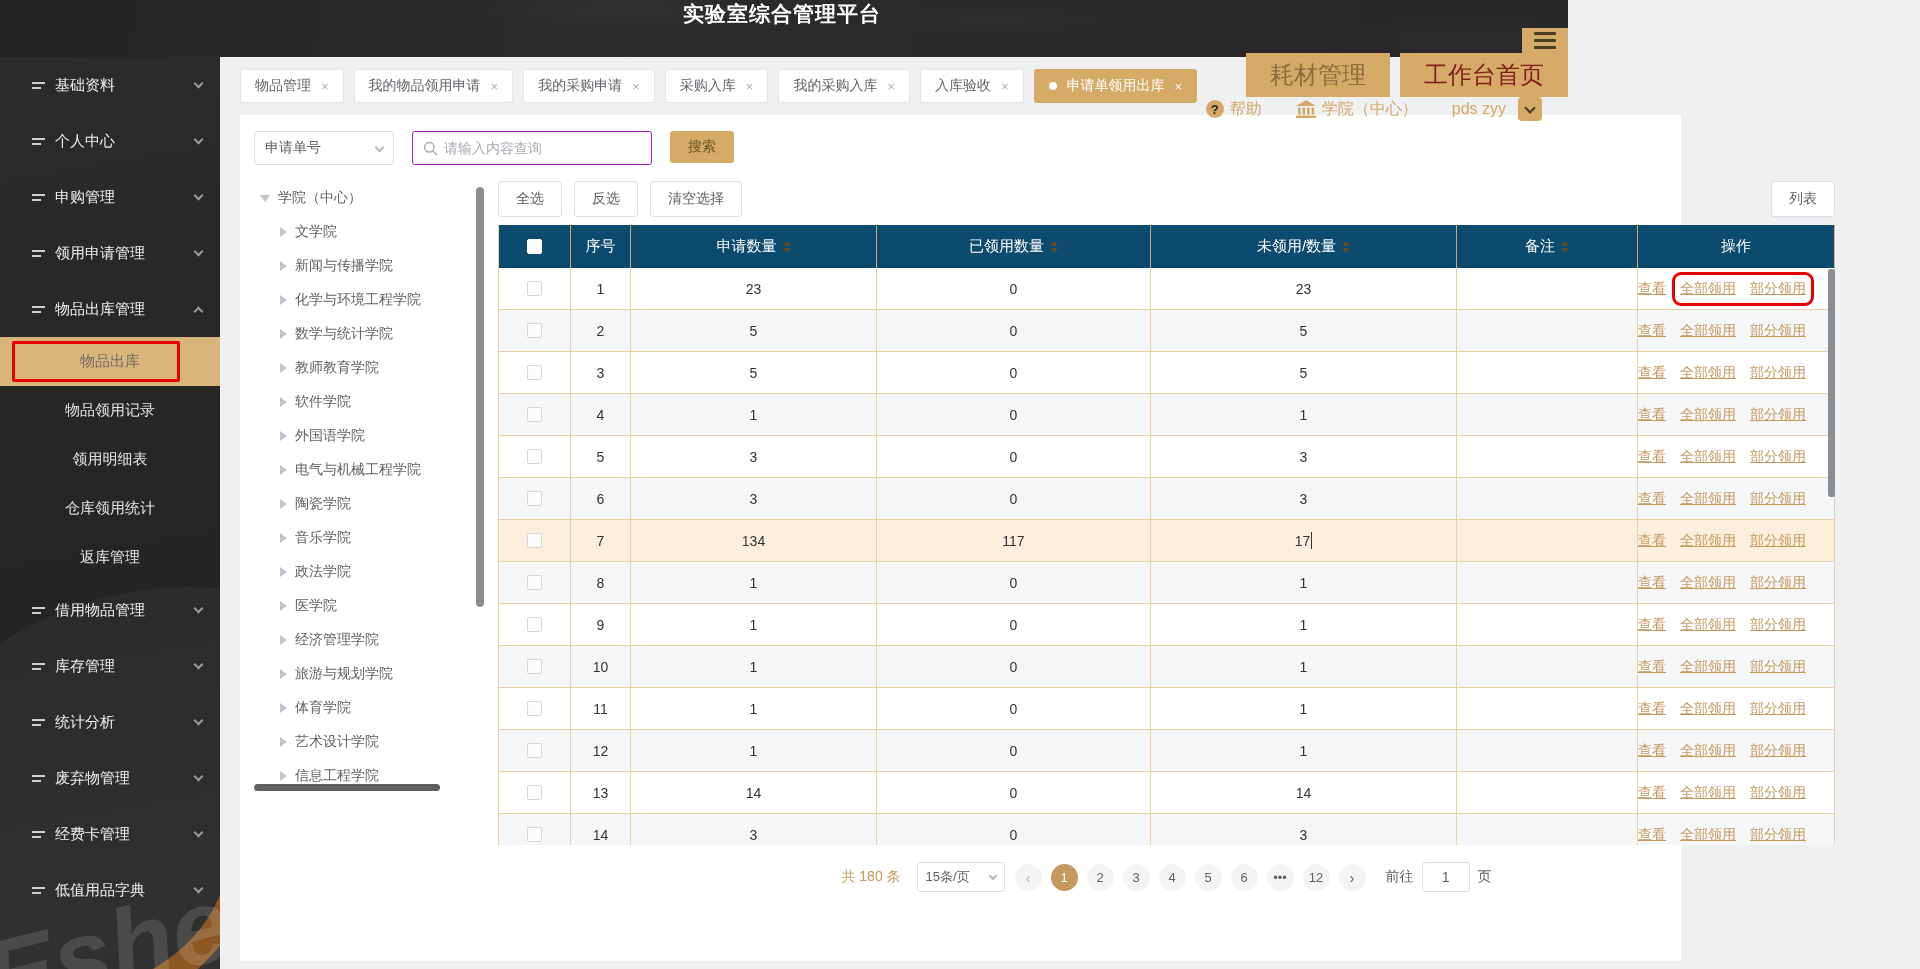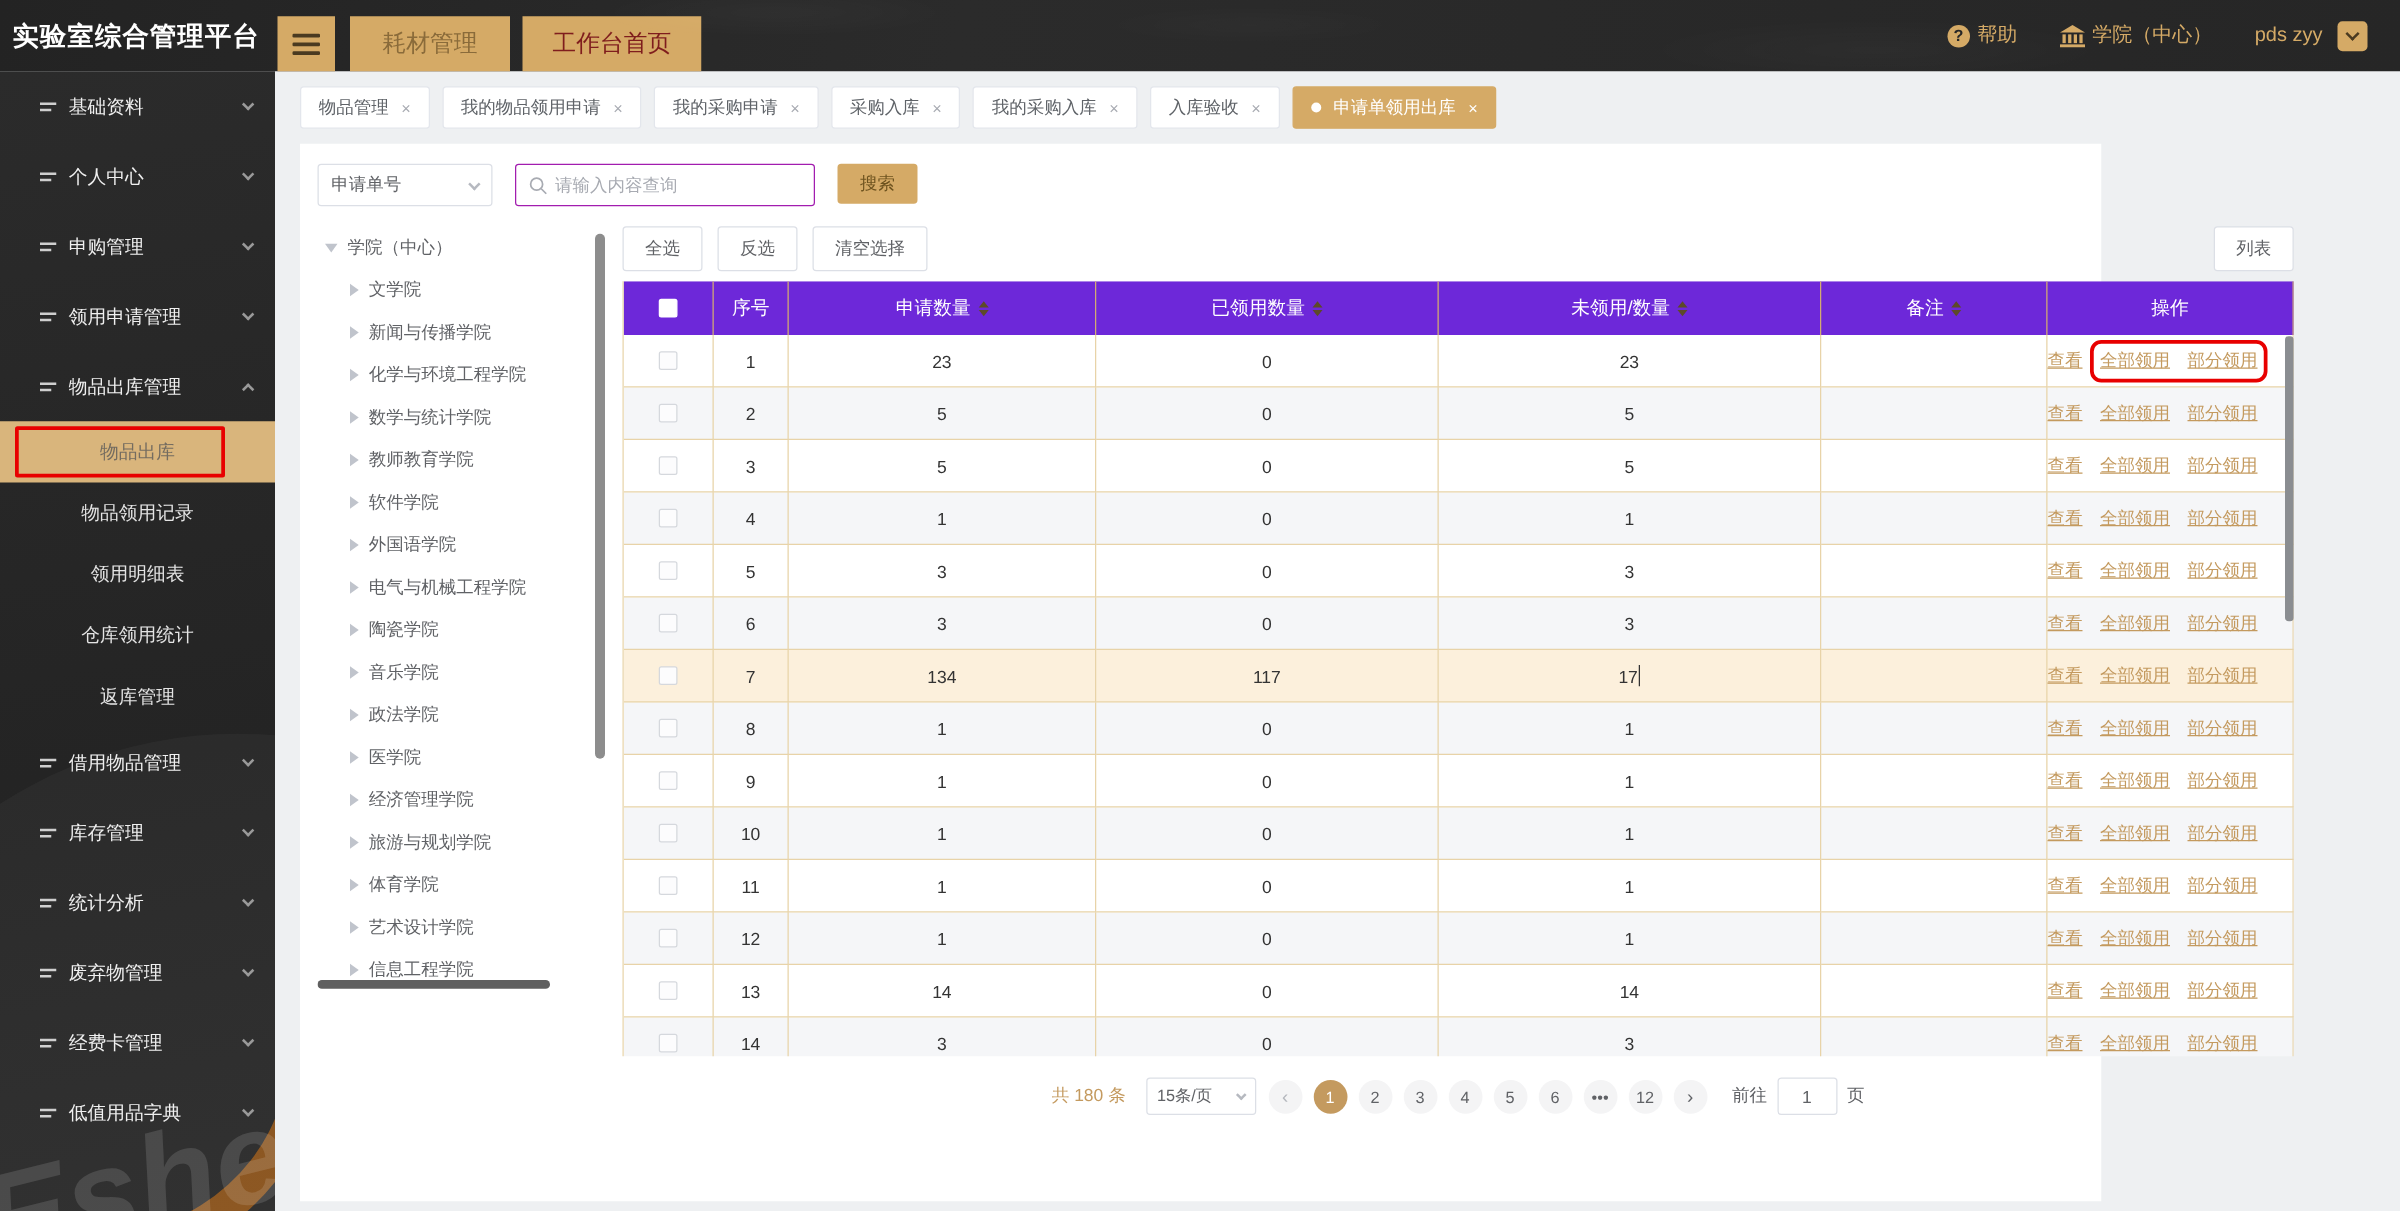--- a/index.html
+++ b/index.html
@@ -1,36 +1,36 @@
 <!DOCTYPE html>
 <html><head>
 <meta charset="utf-8">
 <style>
   * { margin:0; padding:0; box-sizing:border-box; }
   html,body { width:1920px; height:969px; overflow:hidden;
     font-family:"Liberation Sans","DejaVu Sans",sans-serif; background:#eef0f2; }
 
   
-  .top-header { position:absolute; left:0; top:0; width:1920px; height:57px;
+  .top-header { position:absolute; left:0; top:0; width:1568px; height:57px;
     background:linear-gradient(100deg,#232323,#2b2b2b 40%,#262626);
-    display:flex; align-items:center; z-index:30; }
+    display:flex; align-items:center; z-index:30;flex-direction:column; }
   .top-header::before { content:""; position:absolute; inset:0; opacity:.5; pointer-events:none;
     background:
       radial-gradient(220px 30px at 620px 10px, rgba(255,255,255,.06), transparent 70%),
       radial-gradient(300px 40px at 1500px 40px, rgba(255,255,255,.05), transparent 70%),
       radial-gradient(200px 25px at 1000px 20px, rgba(255,255,255,.04), transparent 70%); }
   .app-title { width:222px; padding-left:10px; color:#fff; font-size:21px; font-weight:bold;
     letter-spacing:1px; white-space:nowrap; }
   .burger-box { width:46px; height:44px; background:#d5aa66; align-self:flex-end;
     display:flex; align-items:center; justify-content:center; cursor:pointer; }
   .burger-box .bars { width:22px; }
   .burger-box .bars i { display:block; height:3px; background:#4a3a20; margin:4px 0; border-radius:1px; }
   .hnav { display:flex; gap:10px; margin-left:12px; align-self:flex-end; }
   .hnav-tab { height:44px; min-width:128px; padding:0 24px; background:#d5aa66;
-    display:flex; align-items:center; justify-content:center; font-size:19px; cursor:pointer; }
+    display:flex; align-items:center; justify-content:center; font-size:24px; cursor:pointer; }
   .hnav-tab.t1 { color:#8a6b3a; }
   .hnav-tab.t2 { color:#7f1d1d; }
   .hright { margin-left:auto; display:flex; align-items:center; gap:34px; padding-right:26px; position:relative; }
   .hitem { display:flex; align-items:center; gap:6px; color:#d5aa66; font-size:16px; cursor:pointer; }
   .q-icon { width:18px; height:18px; border-radius:50%; background:#d5aa66; color:#262626;
     font-size:13px; font-weight:bold; display:flex; align-items:center; justify-content:center; }
   .dd-box { width:24px; height:24px; background:#d5aa66; border-radius:4px; margin-left:6px;
     display:flex; align-items:center; justify-content:center; }
   .chev { width:8px; height:8px; border-right:2px solid #999; border-bottom:2px solid #999;
     transform:rotate(45deg); margin-top:-3px; }
@@ -102,21 +102,21 @@
   .rsec { flex:1; margin-left:12px; display:flex; flex-direction:column; }
   .toolbar { display:flex; gap:12px; align-items:center; }
   .btn-w { height:36px; padding:0 17px; background:#fff; border:1px solid #dcdfe6; border-radius:3px;
     color:#606266; font-size:14px; cursor:pointer; font-family:inherit; }
   .btn-list { margin-left:auto; }
 
   
   .tbl { margin-top:8px; height:620px; overflow:hidden; position:relative;
     border-left:1px solid #e8d3a8; }
   .t-head,.t-row { display:grid; grid-template-columns:72px 60px 246px 274px 306px 181px 1fr; }
-  .t-head { background:#6d28d9; color:#fff; font-size:15px; height:43px; }
+  .t-head { background:#0c4a6e; color:#fff; font-size:15px; height:43px; }
   .hc { display:flex; align-items:center; justify-content:center; gap:6px; }
   .sorts { display:flex; flex-direction:column; gap:2px; cursor:pointer; }
   .sorts .u { width:0;height:0;border-bottom:5px solid #5d4a28;border-left:4px solid transparent;border-right:4px solid transparent; }
   .sorts .d { width:0;height:0;border-top:5px solid #5d4a28;border-left:4px solid transparent;border-right:4px solid transparent; }
   .t-row { height:42px; font-size:14px; color:#333; background:#fff; }
   .t-row.stripe { background:#f5f6f8; }
   .t-row.hl { background:#fcf0dc; }
   .tc { display:flex; align-items:center; justify-content:center;
     border-right:1px solid #e8d3a8; border-bottom:1px solid #e8d3a8; }
   .t-head .tc { border-right:1px solid #d3ab72; border-bottom:0; }

